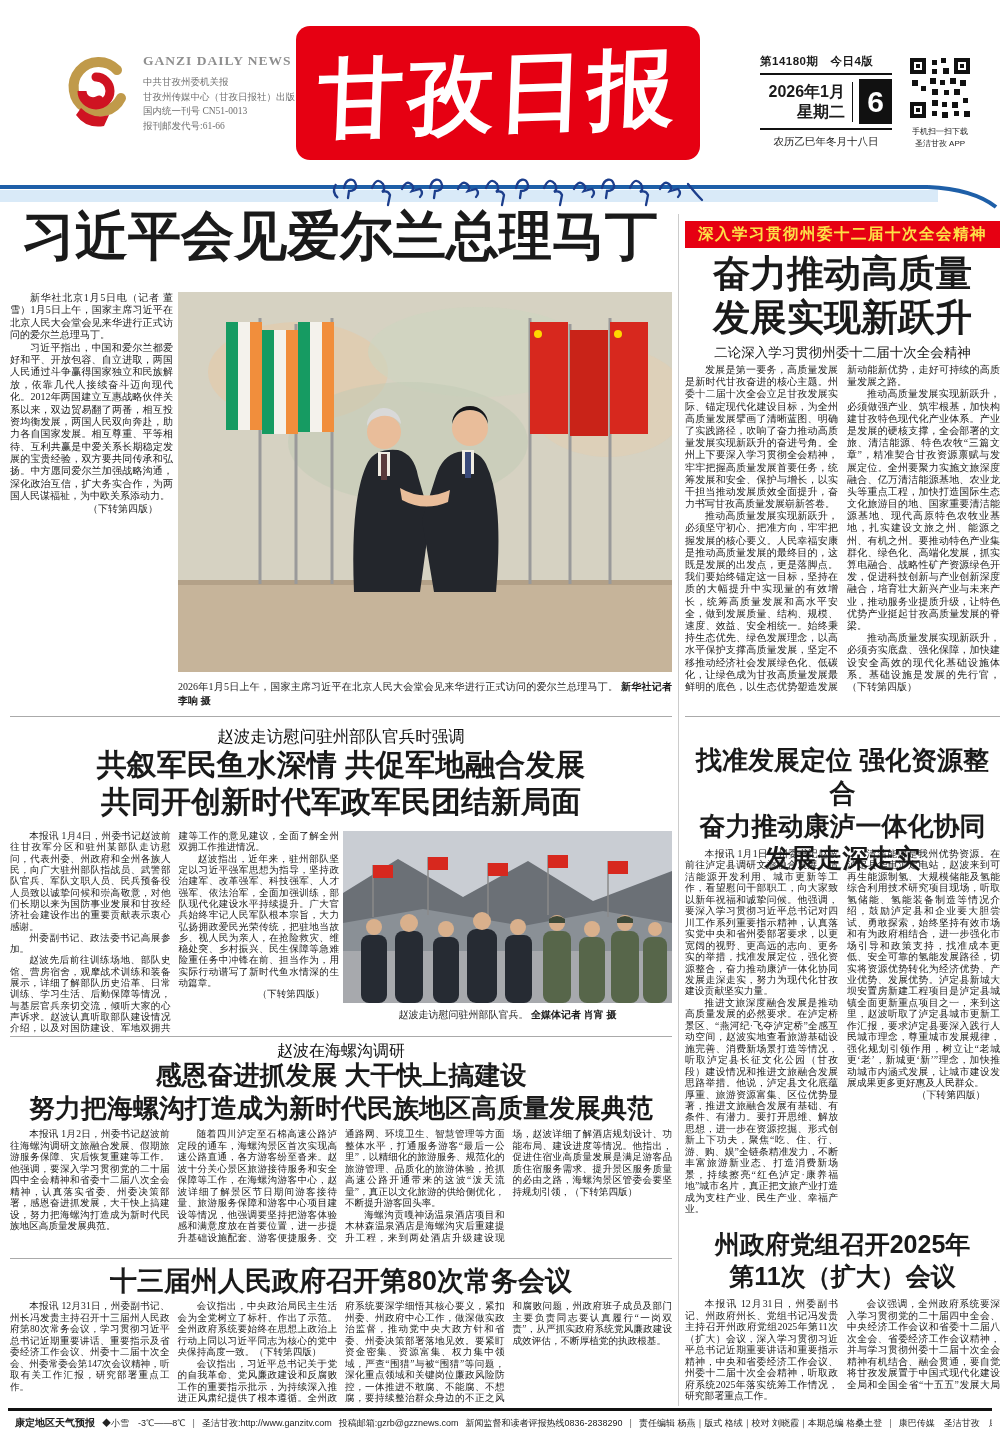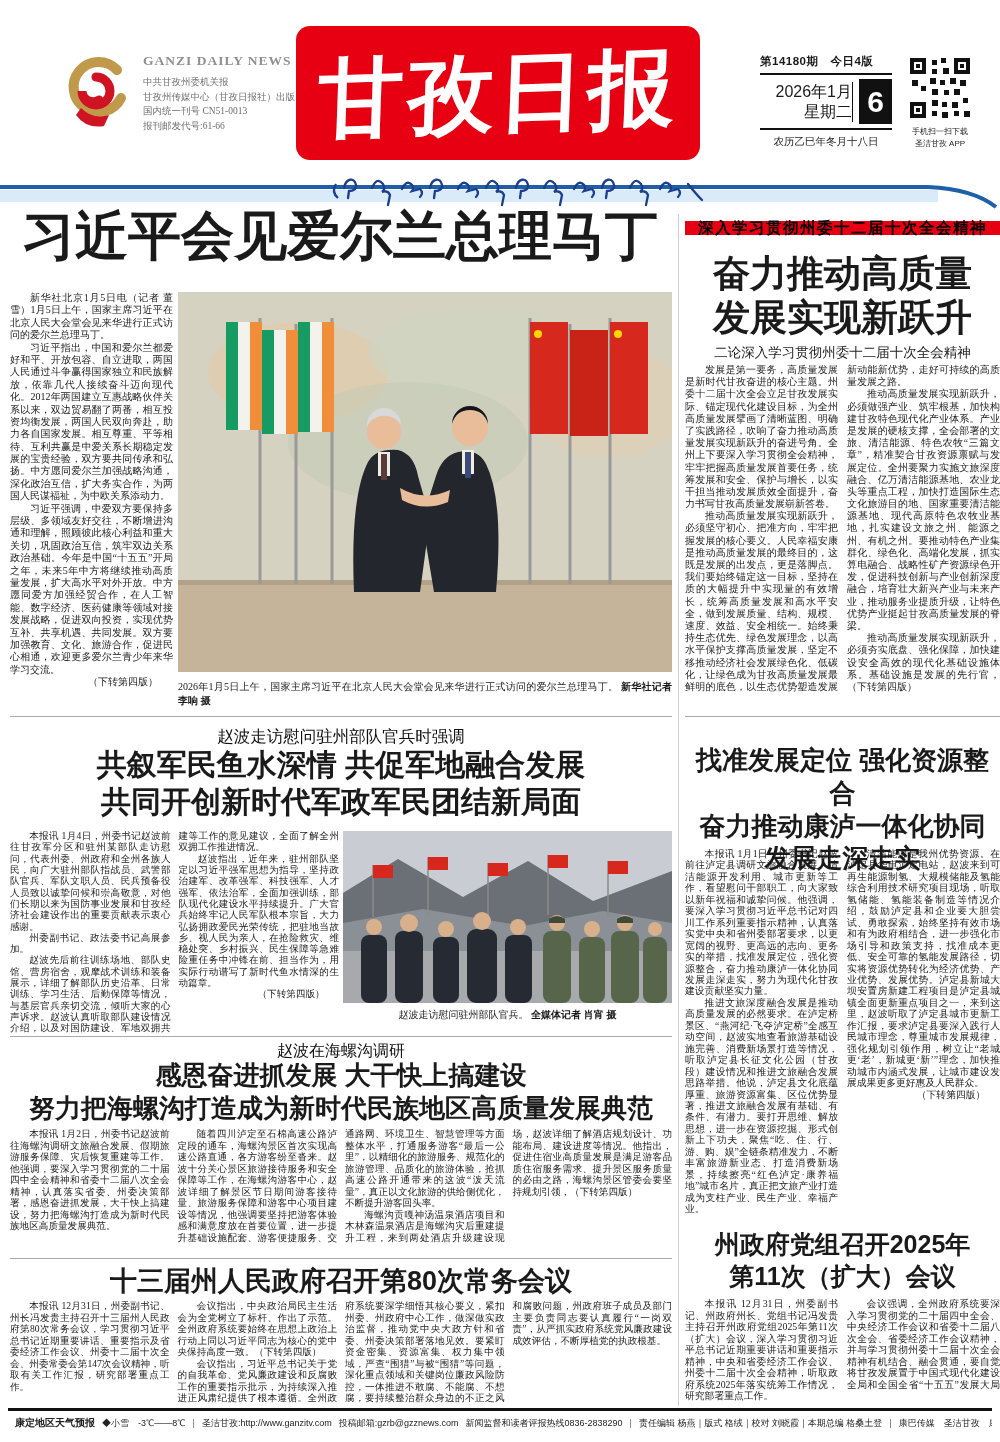--- a/index.html
+++ b/index.html
@@ -10,31 +10,31 @@
   .pub-en{font-size:13.5px;color:#8f8f8f;letter-spacing:1px;font-weight:bold;margin-bottom:6px;}
   .pub-info p{margin:0;font-size:9.5px;line-height:1.55;color:#6f6f6f;text-indent:0;}
   .title-box{left:296px;top:26px;width:404px;height:134px;background:#e60012;border-radius:14px;
              display:flex;align-items:center;justify-content:center;}
   .title-box span{color:#fff;font-size:86px;font-weight:bold;letter-spacing:4px;
                   font-family:"DejaVu Serif", serif;transform:rotate(-2deg) skewX(-4deg);line-height:1;}
   .issue-block{left:760px;top:54px;width:132px;}
   .issue-line{font-size:11.5px;font-weight:bold;font-family:"Liberation Sans",sans-serif;margin-bottom:4px;letter-spacing:.5px;}
   .date-row{border-top:2px solid #111;border-bottom:2px solid #111;padding:4px 0;display:flex;
             justify-content:space-between;align-items:center;}
-  .date-left{text-align:right;flex:1;font-family:"Liberation Sans",sans-serif;
-             font-size:16px;font-weight:normal;line-height:1.25;border-right:1.5px solid #111;margin-right:6px;}
+  .date-left{text-align:right;flex:1;padding-right:7px;font-family:"Liberation Sans",sans-serif;
+             font-size:16px;font-weight:bold;line-height:1.25;border-right:1.5px solid #111;margin-right:6px;}
   .day-box{width:33px;height:45px;background:#111;color:#fff;font-size:30px;font-weight:bold;
            display:flex;align-items:center;justify-content:center;font-family:"Liberation Sans",sans-serif;}
   .lunar{font-size:10.5px;margin-top:5px;text-align:center;font-family:"Liberation Sans",sans-serif;}
   .qr-block{left:903px;top:56px;width:74px;text-align:center;}
   .qr-caption{font-size:8px;line-height:1.5;margin-top:2px;font-family:"Liberation Sans",sans-serif;color:#222;}
   
   .lead-headline{left:8px;top:208px;width:664px;text-align:center;font-size:53px;font-weight:900;
                  font-family:"Liberation Sans",sans-serif;letter-spacing:0;line-height:1.05;}
-  .banner{left:685px;top:221px;width:315px;height:14px;background:#e60012;color:#000000;
+  .banner{left:685px;top:221px;width:315px;height:27px;background:#e60012;color:#fde047;
           display:flex;align-items:center;justify-content:center;font-size:15.5px;font-weight:bold;
           font-family:"Liberation Sans",sans-serif;letter-spacing:1.5px;}
   .ed-headline{left:685px;top:252px;width:315px;text-align:center;font-size:37px;font-weight:900;
                font-family:"Liberation Sans",sans-serif;line-height:1.18;}
   .ed-subtitle{left:685px;top:344px;width:315px;text-align:center;font-size:13.5px;
                font-family:"Liberation Sans",sans-serif;color:#222;}
   .kicker{text-align:center;font-size:16.5px;font-family:"Liberation Sans",sans-serif;color:#111;}
   .h2line{text-align:center;font-weight:900;font-family:"Liberation Sans",sans-serif;}
   
   .body-text{font-size:10px;line-height:1.24;text-align:justify;overflow:hidden;column-fill:auto;}
@@ -167,21 +167,20 @@
   </svg>
 
   <div class="abs vdivider" style="left:678px;top:214px;height:1192px;"></div>
 
   <h1 class="abs lead-headline" style="margin:0;">习近平会见爱尔兰总理马丁</h1>
 
   <div class="abs body-text" style="left:10px;top:292px;width:163px;height:418px;">
     <div>
         <p>新华社北京1月5日电（记者 董雪）1月5日上午，国家主席习近平在北京人民大会堂会见来华进行正式访问的爱尔兰总理马丁。</p>
         <p>习近平指出，中国和爱尔兰都爱好和平、开放包容、自立进取，两国人民通过斗争赢得国家独立和民族解放，依靠几代人接续奋斗迈向现代化。2012年两国建立互惠战略伙伴关系以来，双边贸易翻了两番，相互投资均衡发展，两国人民双向奔赴，助力各自国家发展。相互尊重、平等相待、互利共赢是中爱关系长期稳定发展的宝贵经验，双方要共同传承和弘扬。中方愿同爱尔兰加强战略沟通，深化政治互信，扩大务实合作，为两国人民谋福祉，为中欧关系添动力。</p>
-        <p>习近平强调，中爱双方要保持多层级、多领域友好交往，不断增进沟通和理解，照顾彼此核心利益和重大关切，巩固政治互信，筑牢双边关系政治基础。今年是中国“十五五”开局之年，未来5年中方将继续推动高质量发展，扩大高水平对外开放。中方愿同爱方加强经贸合作，在人工智能、数字经济、医药健康等领域对接发展战略，促进双向投资，实现优势互补、共享机遇、共同发展。双方要加强教育、文化、旅游合作，促进民心相通，欢迎更多爱尔兰青少年来华学习交流。</p>
       </div>
     <p class="jump">（下转第四版）</p>
   </div>
 
   <svg class="abs" style="left:178px;top:292px;" width="494" height="380" viewBox="0 0 494 380">
     <rect width="494" height="380" fill="#d6d2c2"></rect>
     <ellipse cx="120" cy="80" rx="90" ry="50" fill="#e7c9a6" opacity="0.55"></ellipse>
     <ellipse cx="300" cy="60" rx="110" ry="45" fill="#cdd6bf" opacity="0.6"></ellipse>
     <ellipse cx="430" cy="110" rx="80" ry="55" fill="#e4cdb0" opacity="0.5"></ellipse>
     <ellipse cx="230" cy="150" rx="120" ry="60" fill="#bfcab4" opacity="0.45"></ellipse>

